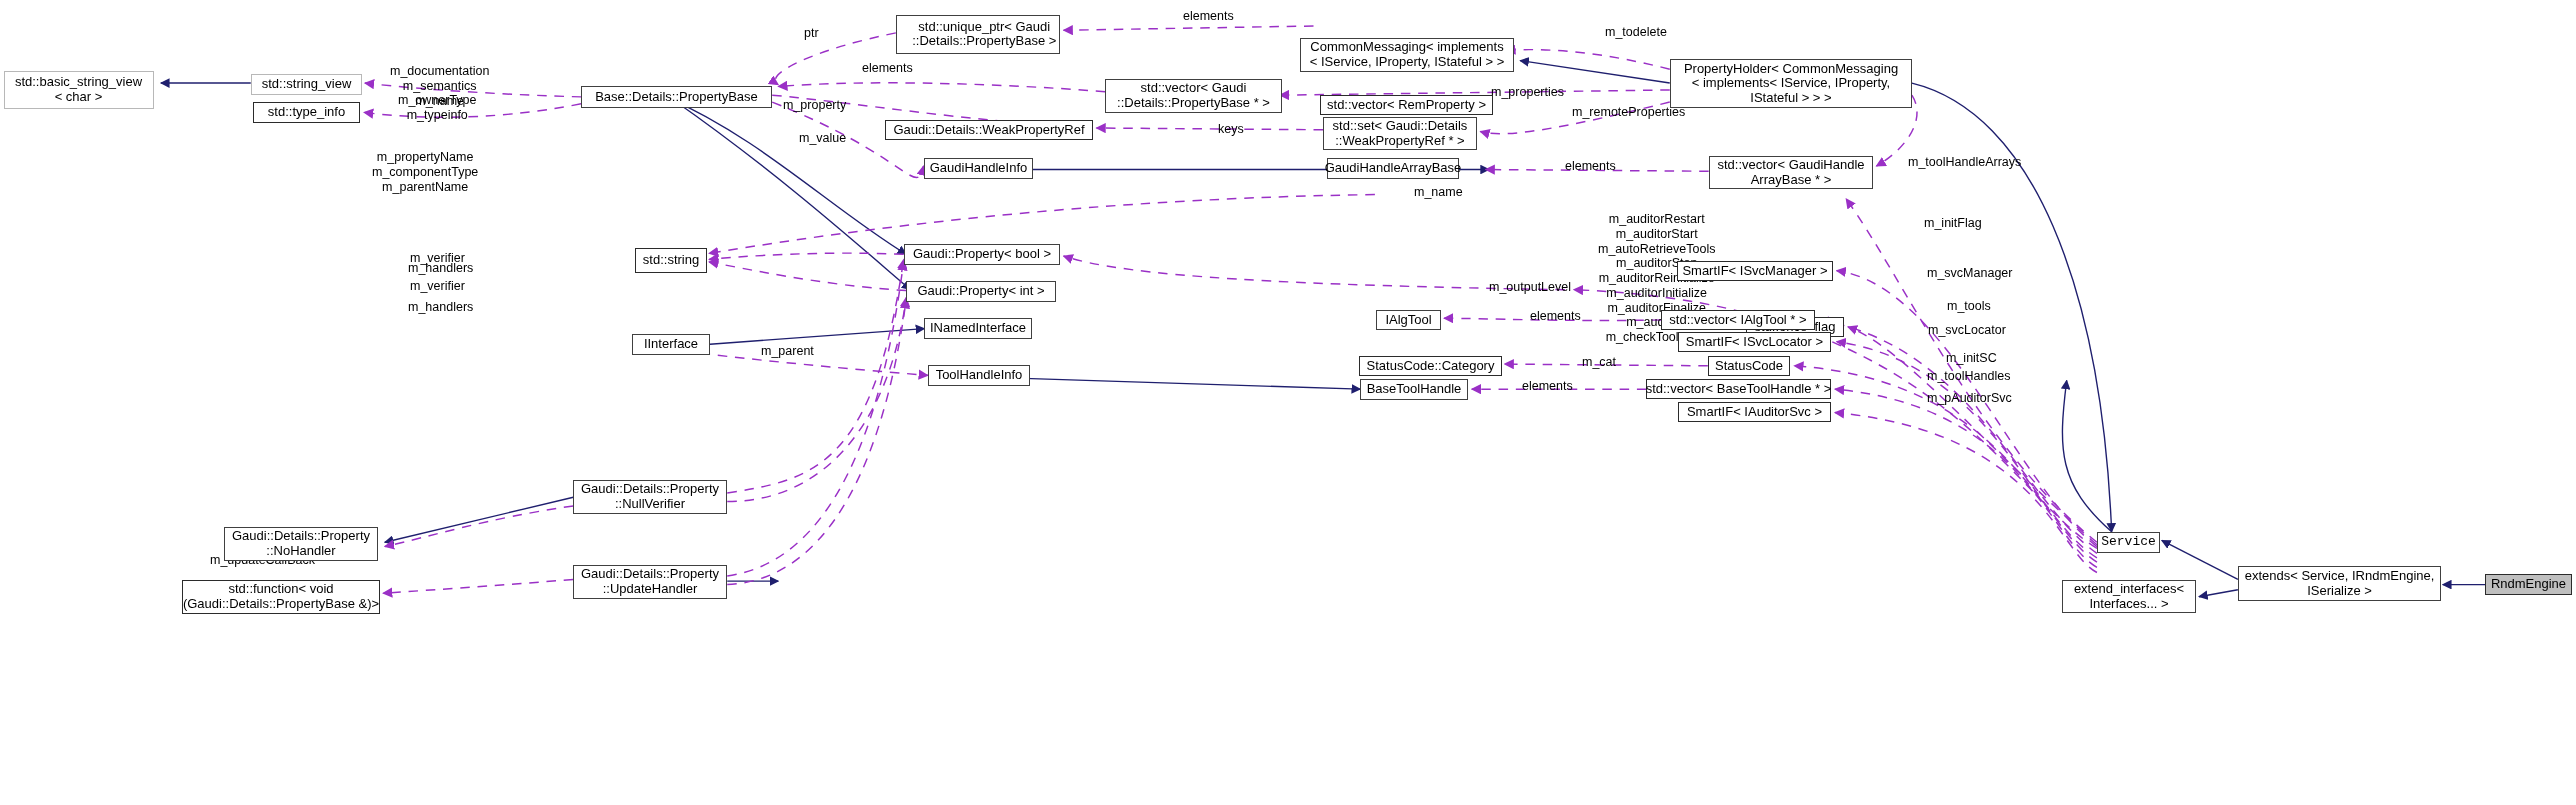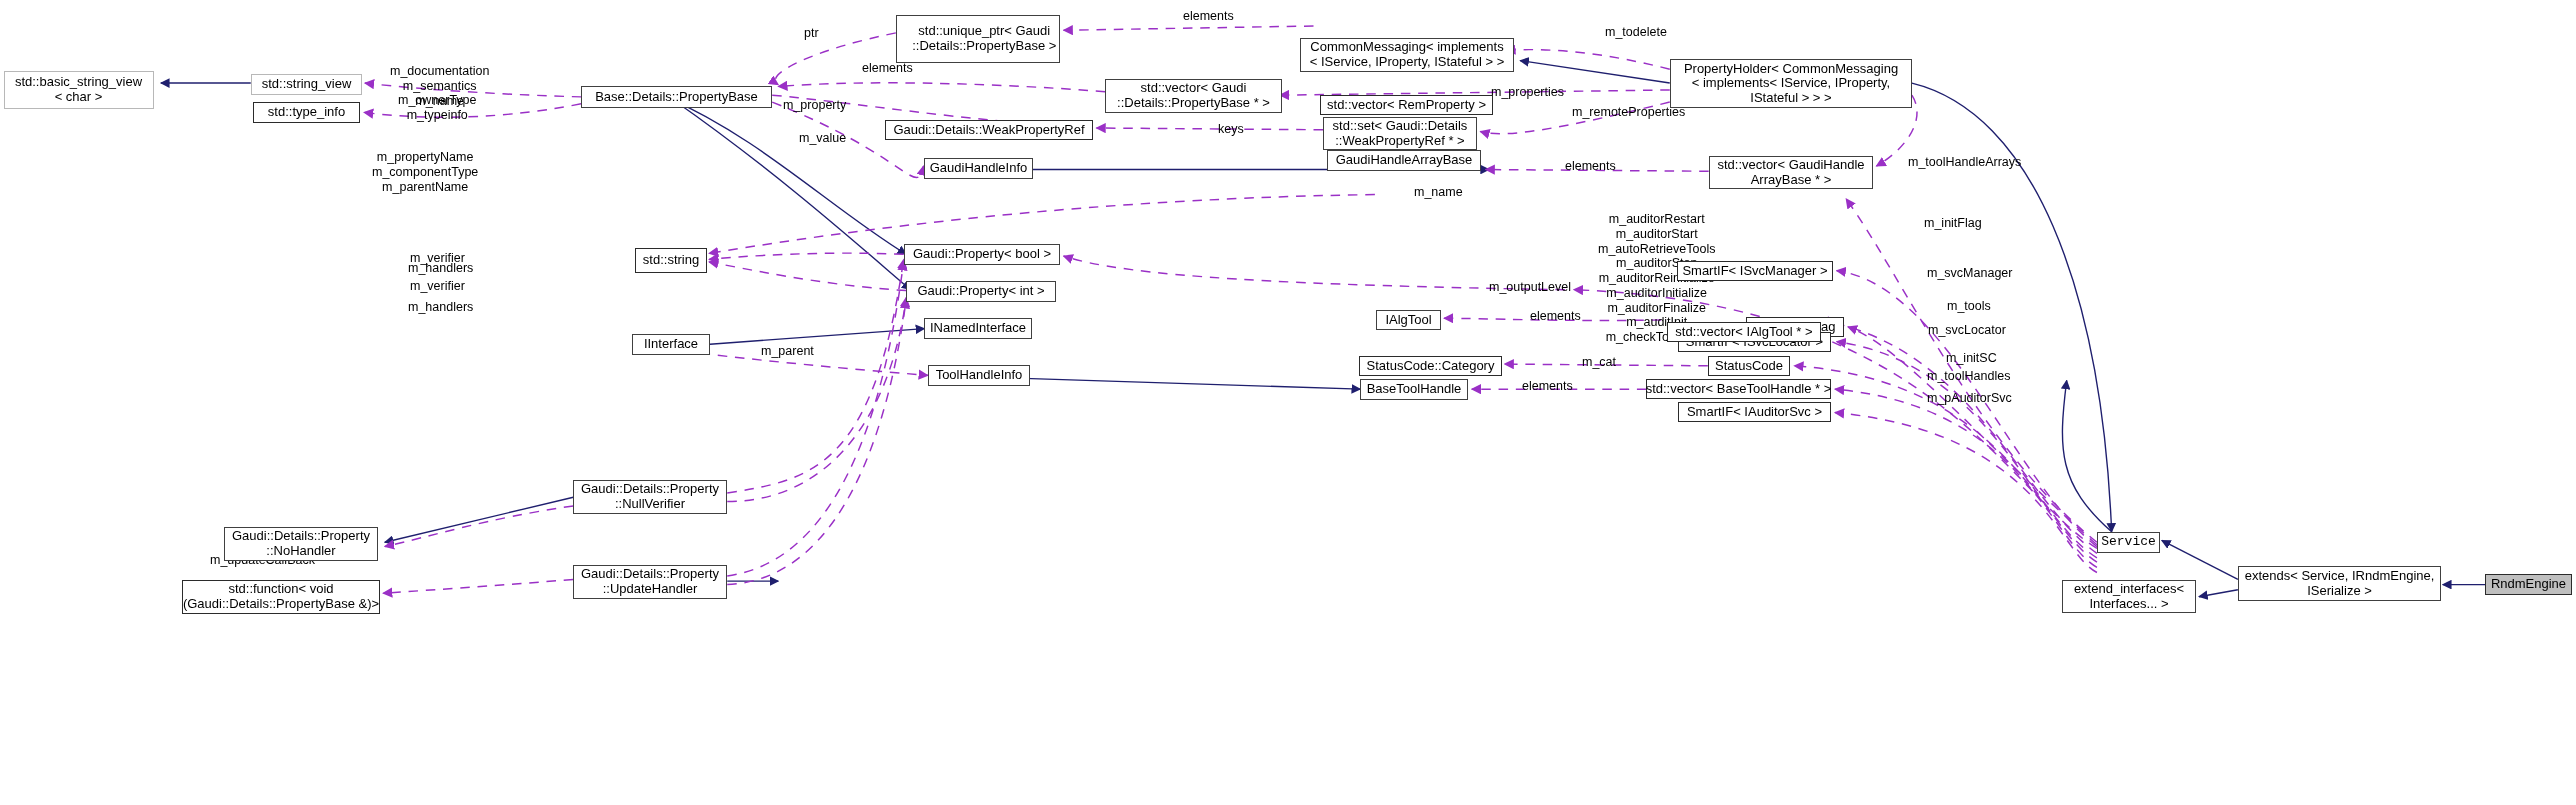--- a/index.html
+++ b/index.html
@@ -177,54 +177,54 @@
     <div class="elabel" style="left: 1582px; top: 355px;">m_cat</div>
     <div class="elabel" style="left: 761px; top: 344px;">m_parent</div>
     <div class="elabel" style="left: 1927px; top: 369px;">m_toolHandles</div>
     <div class="elabel" style="left: 1522px; top: 379px;">elements</div>
     <div class="elabel" style="left: 1927px; top: 391px;">m_pAuditorSvc</div>
     <div class="node grey-border" style="left: 3.5px; top: 71px; width: 150px; height: 38px;">std::basic_string_view
 &lt; char &gt;</div>
     <div class="node grey-border" style="left: 251px; top: 74px; width: 111px; height: 21px;">std::string_view</div>
     <div class="node" style="left: 253px; top: 102px; width: 107px; height: 21px;">std::type_info</div>
     <div class="node thick" style="left: 581px; top: 86px; width: 191px; height: 21.6px;">Base::Details::PropertyBase</div>
-    <div class="node thick" style="left: 896px; top: 14.7px; width: 164px; height: 48px; padding-left: 16px;">std::unique_ptr&lt; Gaudi
+    <div class="node thick" style="left: 896px; top: 14.7px; width: 164px; height: 39px; padding-left: 16px;">std::unique_ptr&lt; Gaudi
 ::Details::PropertyBase &gt;</div>
     <div class="node thick" style="left: 1300px; top: 38px; width: 214px; height: 34px;">CommonMessaging&lt; implements
 &lt; IService, IProperty, IStateful &gt; &gt;</div>
     <div class="node thick" style="left: 1105px; top: 79px; width: 177px; height: 34px;">std::vector&lt; Gaudi
 ::Details::PropertyBase * &gt;</div>
     <div class="node thick" style="left: 1670px; top: 59px; width: 242px; height: 49px;">PropertyHolder&lt; CommonMessaging
 &lt; implements&lt; IService, IProperty,
 IStateful &gt; &gt; &gt;</div>
     <div class="node" style="left: 1320px; top: 95px; width: 173px; height: 20px;">std::vector&lt; RemProperty &gt;</div>
     <div class="node" style="left: 885px; top: 120px; width: 208px; height: 20px;">Gaudi::Details::WeakPropertyRef</div>
     <div class="node thick" style="left: 1323px; top: 117px; width: 154px; height: 33px;">std::set&lt; Gaudi::Details
 ::WeakPropertyRef * &gt;</div>
     <div class="node thick" style="left: 924px; top: 158px; width: 109px; height: 21px;">GaudiHandleInfo</div>
-    <div class="node thick" style="left: 1327px; top: 150px; width: 154px; height: 21px;">GaudiHandleArrayBase</div>
+    <div class="node thick" style="left: 1327px; top: 158px; width: 132px; height: 21px;">GaudiHandleArrayBase</div>
     <div class="node thick" style="left: 1709px; top: 156px; width: 164px; height: 33px;">std::vector&lt; GaudiHandle
 ArrayBase * &gt;</div>
     <div class="node" style="left: 635px; top: 248px; width: 72px; height: 25px;">std::string</div>
     <div class="node" style="left: 1746px; top: 317px; width: 98px; height: 20px;">std::once_flag</div>
     <div class="node thick" style="left: 904px; top: 244px; width: 156px; height: 21px;">Gaudi::Property&lt; bool &gt;</div>
     <div class="node thick" style="left: 906px; top: 281px; width: 150px; height: 21px;">Gaudi::Property&lt; int &gt;</div>
     <div class="node thick" style="left: 573px; top: 480px; width: 154px; height: 34px;">Gaudi::Details::Property
 ::NullVerifier</div>
     <div class="node thick" style="left: 224px; top: 527px; width: 154px; height: 34px;">Gaudi::Details::Property
 ::NoHandler</div>
     <div class="node thick" style="left: 573px; top: 565px; width: 154px; height: 34px;">Gaudi::Details::Property
 ::UpdateHandler</div>
     <div class="node" style="left: 182px; top: 580px; width: 198px; height: 34px;">std::function&lt; void
 (Gaudi::Details::PropertyBase &amp;)&gt;</div>
     <div class="node" style="left: 1677px; top: 261px; width: 156px; height: 20px;">SmartIF&lt; ISvcManager &gt;</div>
     <div class="node" style="left: 1678px; top: 332px; width: 153px; height: 20px;">SmartIF&lt; ISvcLocator &gt;</div>
     <div class="node" style="left: 1678px; top: 402px; width: 153px; height: 20px;">SmartIF&lt; IAuditorSvc &gt;</div>
     <div class="node thick" style="left: 1376px; top: 310px; width: 65px; height: 20px;">IAlgTool</div>
-    <div class="node" style="left: 1661px; top: 322px; width: 154px; height: 20px; margin-left: 6px;">std::vector&lt; IAlgTool * &gt;</div>
+    <div class="node" style="left: 1661px; top: 310px; width: 154px; height: 20px;">std::vector&lt; IAlgTool * &gt;</div>
     <div class="node thick" style="left: 924px; top: 318px; width: 108px; height: 21px;">INamedInterface</div>
     <div class="node thick" style="left: 632px; top: 334px; width: 78px; height: 21px;">IInterface</div>
     <div class="node" style="left: 1359px; top: 356px; width: 143px; height: 20px;">StatusCode::Category</div>
     <div class="node" style="left: 1708px; top: 356px; width: 82px; height: 20px;">StatusCode</div>
     <div class="node thick" style="left: 928px; top: 365px; width: 102px; height: 21px;">ToolHandleInfo</div>
     <div class="node thick" style="left: 1360px; top: 379px; width: 108px; height: 21px;">BaseToolHandle</div>
     <div class="node" style="left: 1646px; top: 379px; width: 185px; height: 20px;">std::vector&lt; BaseToolHandle * &gt;</div>
     <div class="node thick" style="left: 2097px; top: 532px; width: 63px; height: 21px; font-family: Liberation Mono, monospace;">Service</div>
     <div class="node thick" style="left: 2062px; top: 580px; width: 134px; height: 33px;">extend_interfaces&lt;
 Interfaces... &gt;</div>

